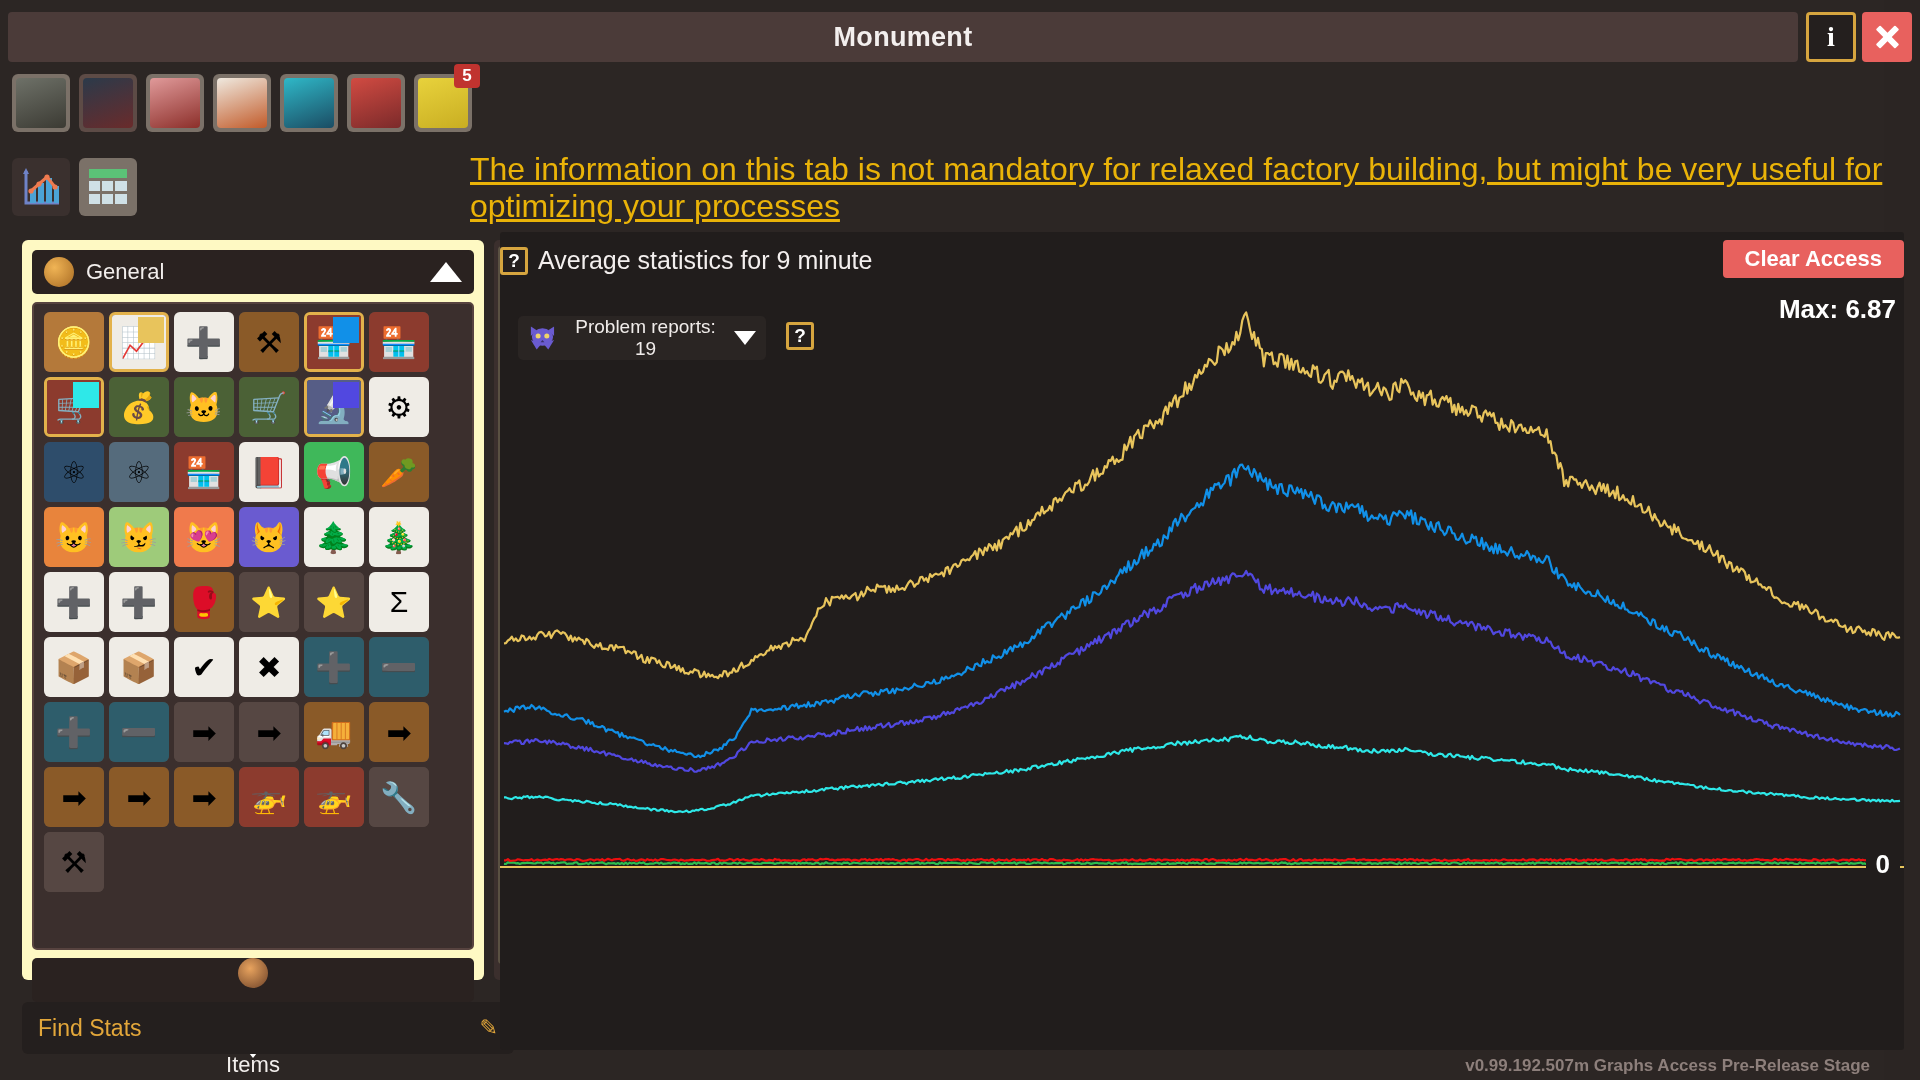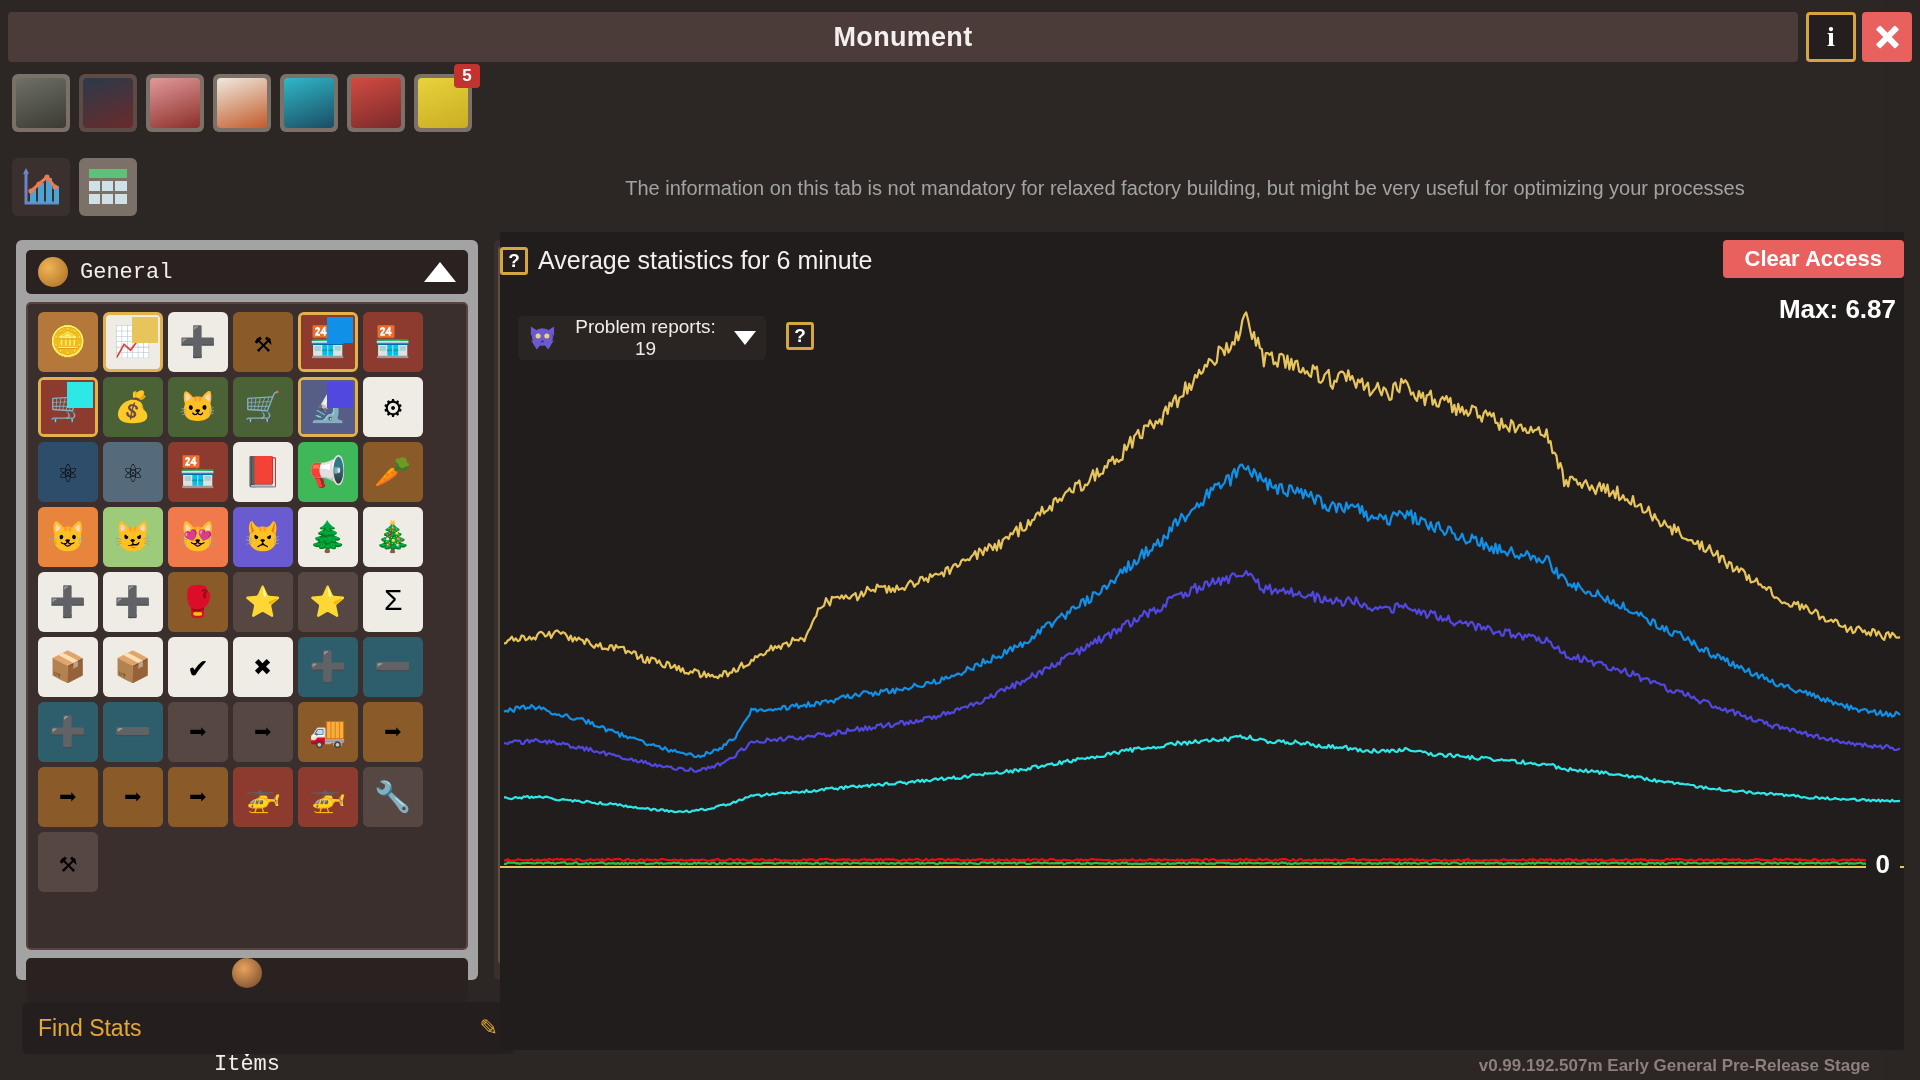--- a/index.html
+++ b/index.html
@@ -49,27 +49,27 @@
   }
 
   
   .subtabs { position: absolute; left: 12px; top: 158px; display: flex; gap: 9px; }
   .subtab { width: 58px; height: 58px; border-radius: 6px; display:flex; align-items:center; justify-content:center; }
   .subtab.active { background: #3a302e; }
   .subtab.inactive { background: #7b7168; }
   .banner {
     position: absolute; left: 470px; top: 168px; width: 1430px; height: 40px;
     display: flex; align-items: center; justify-content: center;
-    color: #a3a3a3; font-size: 20px;
+    color: #eab308; font-size: 32px; text-decoration: underline;
   }
 
   
   .leftpanel {
-    position: absolute; left: 16px; top: 240px; width: 462px; height: 740px;
-    background: #a3a3a3; border-radius: 6px; font-family: Liberation Mono, monospace;
+    position: absolute; left: 22px; top: 240px; width: 462px; height: 740px;
+    background: #fef9c3; border-radius: 6px;
   }
   .section-head {
     margin: 10px; height: 44px; background: #2a2220; border-radius: 5px;
     display: flex; align-items: center; padding: 0 12px; gap: 12px;
   }
   .section-head .sh-icon { width: 30px; height: 30px; border-radius: 50%; flex: 0 0 auto; }
   .section-head .sh-label { color: #f2eeec; font-size: 22px; flex: 1 1 auto; }
   .tri { width: 0; height: 0; border-left: 16px solid transparent; border-right: 16px solid transparent; }
   .tri-up { border-bottom: 20px solid #fff; }
   .tri-down { border-top: 20px solid #fff; }
@@ -405,21 +405,21 @@
     <div class="fs-label">Find Stats</div>
     <div class="pencil">✎</div>
   </div>
 
   <div class="chart-bg"></div>
   <div class="chartpanel">
 
     <div class="chart-head">
       <div class="chart-title">
         <div class="qmark">?</div>
-        <div class="ct-text">Average statistics for 6 minute</div>
+        <div class="ct-text">Average statistics for 9 minute</div>
       </div>
       <div class="clear-btn">Clear Access</div>
     </div>
 
     <div class="plot">
       <svg id="plot-svg" width="1404" height="600" viewBox="0 0 1404 600">
           <polyline points="4.00,573.80 5.96,574.01 7.93,572.41 9.89,572.54 11.85,572.65 13.82,572.58 15.78,573.30 17.74,573.07 19.71,574.01 21.67,573.13 23.63,572.99 25.60,573.04 27.56,572.59 29.52,572.97 31.49,573.05 33.45,573.32 35.41,573.50 37.38,572.47 39.34,572.73 41.31,572.69 43.27,573.92 45.23,572.78 47.20,572.53 49.16,572.46 51.12,573.33 53.09,572.71 55.05,573.99 57.01,572.83 58.98,573.00 60.94,572.63 62.90,572.46 64.87,572.23 66.83,574.01 68.79,573.59 70.76,573.69 72.72,573.70 74.68,572.49 76.65,572.29 78.61,574.08 80.57,574.14 82.54,573.93 84.50,573.77 86.46,572.99 88.43,574.18 90.39,572.60 92.35,573.63 94.32,573.47 96.28,573.02 98.24,572.92 100.21,572.59 102.17,572.31 104.14,573.31 106.10,574.15 108.06,573.20 110.03,573.29 111.99,573.31 113.95,573.12 115.92,573.99 117.88,573.06 119.84,573.98 121.81,572.98 123.77,574.03 125.73,572.53 127.70,574.07 129.66,572.70 131.62,573.59 133.59,572.83 135.55,573.58 137.51,573.59 139.48,572.41 141.44,573.25 143.40,572.44 145.37,573.96 147.33,574.15 149.29,573.70 151.26,573.58 153.22,573.70 155.18,572.93 157.15,572.46 159.11,573.69 161.07,572.66 163.04,573.88 165.00,573.58 166.96,573.36 168.93,573.05 170.89,573.61 172.86,572.65 174.82,572.59 176.78,573.13 178.75,572.46 180.71,574.13 182.67,573.37 184.64,573.99 186.60,572.86 188.56,573.91 190.53,573.67 192.49,573.82 194.45,572.33 196.42,573.76 198.38,572.30 200.34,573.44 202.31,573.40 204.27,573.40 206.23,572.72 208.20,573.69 210.16,573.94 212.12,572.74 214.09,572.71 216.05,574.08 218.01,574.16 219.98,572.57 221.94,573.98 223.90,572.42 225.87,573.00 227.83,573.59 229.79,573.71 231.76,573.57 233.72,572.55 235.68,573.13 237.65,573.81 239.61,572.44 241.58,573.38 243.54,573.88 245.50,573.65 247.47,572.61 249.43,572.86 251.39,572.32 253.36,573.42 255.32,573.98 257.28,573.35 259.25,573.76 261.21,573.62 263.17,572.78 265.14,572.92 267.10,572.87 269.06,572.57 271.03,572.92 272.99,573.12 274.95,573.97 276.92,573.20 278.88,573.27 280.84,572.33 282.81,573.39 284.77,572.56 286.73,572.32 288.70,572.94 290.66,573.37 292.62,573.61 294.59,572.41 296.55,574.06 298.51,572.47 300.48,573.68 302.44,572.91 304.41,573.38 306.37,572.61 308.33,573.47 310.30,573.21 312.26,573.85 314.22,573.74 316.19,572.34 318.15,572.92 320.11,574.14 322.08,573.24 324.04,573.71 326.00,572.25 327.97,573.22 329.93,573.52 331.89,573.64 333.86,572.69 335.82,572.75 337.78,573.50 339.75,573.28 341.71,574.04 343.67,572.68 345.64,572.85 347.60,572.60 349.56,573.86 351.53,573.50 353.49,572.48 355.45,572.79 357.42,572.99 359.38,573.32 361.34,573.60 363.31,573.17 365.27,572.91 367.23,573.35 369.20,573.18 371.16,573.74 373.13,572.56 375.09,573.18 377.05,573.78 379.02,572.52 380.98,573.60 382.94,572.44 384.91,573.28 386.87,573.44 388.83,573.80 390.80,573.14 392.76,573.09 394.72,573.87 396.69,573.22 398.65,572.31 400.61,573.62 402.58,573.57 404.54,573.17 406.50,572.55 408.47,573.26 410.43,573.36 412.39,573.69 414.36,573.23 416.32,572.54 418.28,572.39 420.25,573.90 422.21,572.81 424.17,573.71 426.14,573.27 428.10,572.52 430.06,573.22 432.03,572.74 433.99,572.87 435.95,574.02 437.92,574.13 439.88,572.46 441.85,573.60 443.81,572.83 445.77,572.68 447.74,573.06 449.70,573.02 451.66,572.63 453.63,572.92 455.59,572.79 457.55,573.11 459.52,573.33 461.48,573.74 463.44,572.63 465.41,573.35 467.37,573.82 469.33,572.40 471.30,572.78 473.26,573.45 475.22,573.69 477.19,573.92 479.15,574.00 481.11,572.43 483.08,572.48 485.04,572.28 487.00,573.22 488.97,572.85 490.93,572.52 492.89,572.33 494.86,574.15 496.82,573.11 498.78,572.40 500.75,573.00 502.71,573.61 504.68,572.83 506.64,572.77 508.60,572.96 510.57,573.09 512.53,573.04 514.49,572.37 516.46,574.18 518.42,572.75 520.38,572.33 522.35,572.72 524.31,572.42 526.27,573.85 528.24,573.83 530.20,573.79 532.16,573.20 534.13,572.51 536.09,573.02 538.05,572.30 540.02,572.86 541.98,573.40 543.94,572.43 545.91,572.60 547.87,573.13 549.83,573.47 551.80,573.02 553.76,573.46 555.72,573.18 557.69,572.92 559.65,573.09 561.61,572.47 563.58,574.04 565.54,573.76 567.50,572.79 569.47,573.12 571.43,572.42 573.40,572.42 575.36,573.57 577.32,572.91 579.29,572.63 581.25,573.88 583.21,573.60 585.18,573.73 587.14,572.53 589.10,573.13 591.07,573.87 593.03,573.41 594.99,573.00 596.96,572.80 598.92,573.45 600.88,573.42 602.85,573.29 604.81,573.64 606.77,573.71 608.74,572.55 610.70,573.65 612.66,573.81 614.63,572.50 616.59,573.27 618.55,573.66 620.52,573.70 622.48,572.36 624.44,573.31 626.41,572.33 628.37,574.05 630.33,573.48 632.30,574.14 634.26,573.53 636.23,573.59 638.19,573.95 640.15,573.84 642.12,573.65 644.08,574.03 646.04,573.21 648.01,573.54 649.97,573.12 651.93,574.01 653.90,573.42 655.86,573.86 657.82,572.49 659.79,573.27 661.75,574.02 663.71,573.81 665.68,573.89 667.64,572.53 669.60,573.90 671.57,573.61 673.53,573.40 675.49,573.75 677.46,572.79 679.42,572.62 681.38,573.52 683.35,572.43 685.31,573.44 687.27,574.04 689.24,572.29 691.20,573.21 693.16,572.63 695.13,573.36 697.09,572.43 699.05,573.48 701.02,573.72 702.98,572.38 704.95,573.15 706.91,573.99 708.87,573.62 710.84,573.33 712.80,573.60 714.76,573.98 716.73,572.54 718.69,572.47 720.65,572.73 722.62,572.56 724.58,572.80 726.54,573.38 728.51,572.72 730.47,573.65 732.43,573.48 734.40,573.67 736.36,573.96 738.32,573.76 740.29,572.45 742.25,573.54 744.21,572.40 746.18,573.56 748.14,572.66 750.10,572.58 752.07,573.11 754.03,573.42 755.99,573.07 757.96,572.82 759.92,573.47 761.88,573.45 763.85,573.50 765.81,573.14 767.77,572.87 769.74,572.73 771.70,572.56 773.67,574.00 775.63,572.80 777.59,573.87 779.56,573.34 781.52,572.44 783.48,572.80 785.45,572.55 787.41,573.83 789.37,573.25 791.34,574.15 793.30,573.67 795.26,572.84 797.23,573.67 799.19,573.69 801.15,573.00 803.12,573.42 805.08,572.97 807.04,572.95 809.01,573.28 810.97,573.74 812.93,572.91 814.90,572.66 816.86,572.80 818.82,573.14 820.79,573.09 822.75,572.44 824.71,573.59 826.68,572.87 828.64,573.26 830.60,572.73 832.57,573.09 834.53,573.86 836.50,573.91 838.46,572.36 840.42,574.09 842.39,573.09 844.35,572.96 846.31,572.50 848.28,572.70 850.24,572.55 852.20,572.81 854.17,573.20 856.13,572.52 858.09,573.54 860.06,572.51 862.02,573.34 863.98,573.68 865.95,573.64 867.91,572.85 869.87,572.49 871.84,573.88 873.80,573.36 875.76,573.25 877.73,573.95 879.69,572.90 881.65,573.62 883.62,572.99 885.58,572.78 887.54,573.38 889.51,572.51 891.47,572.62 893.43,573.09 895.40,573.74 897.36,574.10 899.32,572.40 901.29,574.09 903.25,573.31 905.22,572.37 907.18,573.53 909.14,572.67 911.11,573.81 913.07,572.84 915.03,573.03 917.00,573.54 918.96,573.79 920.92,573.01 922.89,573.20 924.85,572.73 926.81,572.39 928.78,573.80 930.74,574.11 932.70,573.06 934.67,572.92 936.63,573.10 938.59,572.99 940.56,572.88 942.52,573.30 944.48,573.70 946.45,572.62 948.41,573.91 950.37,573.66 952.34,572.51 954.30,572.31 956.26,572.59 958.23,573.34 960.19,574.11 962.15,573.72 964.12,572.32 966.08,573.85 968.05,572.38 970.01,573.46 971.97,572.77 973.94,573.76 975.90,572.41 977.86,572.67 979.83,572.90 981.79,573.10 983.75,572.30 985.72,573.90 987.68,573.05 989.64,573.37 991.61,572.99 993.57,573.50 995.53,572.51 997.50,572.31 999.46,573.59 1001.42,572.99 1003.39,574.19 1005.35,573.59 1007.31,573.16 1009.28,572.85 1011.24,573.46 1013.20,572.71 1015.17,573.35 1017.13,574.11 1019.09,573.29 1021.06,573.58 1023.02,574.07 1024.98,573.17 1026.95,573.64 1028.91,572.64 1030.87,573.56 1032.84,572.45 1034.80,574.02 1036.77,572.63 1038.73,572.37 1040.69,573.04 1042.66,572.74 1044.62,572.81 1046.58,572.52 1048.55,573.31 1050.51,573.75 1052.47,572.36 1054.44,572.74 1056.40,573.83 1058.36,572.55 1060.33,573.42 1062.29,573.79 1064.25,572.58 1066.22,573.96 1068.18,572.71 1070.14,574.04 1072.11,572.35 1074.07,572.55 1076.03,573.53 1078.00,573.68 1079.96,573.55 1081.92,573.47 1083.89,572.41 1085.85,572.48 1087.81,573.64 1089.78,574.05 1091.74,573.20 1093.70,573.79 1095.67,572.87 1097.63,574.10 1099.59,573.91 1101.56,572.39 1103.52,573.33 1105.49,572.65 1107.45,573.71 1109.41,573.36 1111.38,572.72 1113.34,572.88 1115.30,572.55 1117.27,572.40 1119.23,573.74 1121.19,572.83 1123.16,573.07 1125.12,573.98 1127.08,572.93 1129.05,572.35 1131.01,574.02 1132.97,574.00 1134.94,572.52 1136.90,573.45 1138.86,573.58 1140.83,572.57 1142.79,573.99 1144.75,574.19 1146.72,574.14 1148.68,572.43 1150.64,573.29 1152.61,572.55 1154.57,573.87 1156.53,573.12 1158.50,572.78 1160.46,574.17 1162.42,572.43 1164.39,573.95 1166.35,574.04 1168.32,572.98 1170.28,573.18 1172.24,572.96 1174.21,572.98 1176.17,572.30 1178.13,574.11 1180.10,572.39 1182.06,572.34 1184.02,573.60 1185.99,574.04 1187.95,572.37 1189.91,573.00 1191.88,573.11 1193.84,572.42 1195.80,572.57 1197.77,573.36 1199.73,573.53 1201.69,573.36 1203.66,573.01 1205.62,573.14 1207.58,573.36 1209.55,572.70 1211.51,572.42 1213.47,572.68 1215.44,573.82 1217.40,572.76 1219.36,572.83 1221.33,572.55 1223.29,573.63 1225.25,573.56 1227.22,573.58 1229.18,572.91 1231.14,573.01 1233.11,572.59 1235.07,573.64 1237.04,573.19 1239.00,572.46 1240.96,572.84 1242.93,573.17 1244.89,573.39 1246.85,572.62 1248.82,572.71 1250.78,572.96 1252.74,573.08 1254.71,572.59 1256.67,572.59 1258.63,572.31 1260.60,573.35 1262.56,574.00 1264.52,573.47 1266.49,572.48 1268.45,572.45 1270.41,573.21 1272.38,573.50 1274.34,572.32 1276.30,573.12 1278.27,573.92 1280.23,572.54 1282.19,572.97 1284.16,573.06 1286.12,572.67 1288.08,573.67 1290.05,572.80 1292.01,572.81 1293.97,573.57 1295.94,573.86 1297.90,573.98 1299.86,572.33 1301.83,573.53 1303.79,573.60 1305.76,572.89 1307.72,572.75 1309.68,573.23 1311.65,572.69 1313.61,572.86 1315.57,573.78 1317.54,572.44 1319.50,572.81 1321.46,573.68 1323.43,573.18 1325.39,573.37 1327.35,572.66 1329.32,573.59 1331.28,572.61 1333.24,572.38 1335.21,572.23 1337.17,572.52 1339.13,574.00 1341.10,573.72 1343.06,573.29 1345.02,573.13 1346.99,572.59 1348.95,573.93 1350.91,573.12 1352.88,573.57 1354.84,573.58 1356.80,573.22 1358.77,572.95 1360.73,572.45 1362.69,573.78 1364.66,573.42 1366.62,574.16 1368.59,572.43 1370.55,573.40 1372.51,572.57 1374.48,573.72 1376.44,573.99 1378.40,572.53 1380.37,573.29 1382.33,572.57 1384.29,572.41 1386.26,572.64 1388.22,572.50 1390.18,573.70 1392.15,572.40 1394.11,573.78 1396.07,573.17 1398.04,573.50 1400.00,573.14" fill="none" stroke="#2ebd4e" stroke-width="2.2" stroke-linejoin="round"></polyline>
           <polyline points="4.00,570.29 5.96,570.40 7.93,569.21 9.89,570.88 11.85,570.76 13.82,570.49 15.78,570.34 17.74,569.26 19.71,569.65 21.67,570.01 23.63,570.45 25.60,570.17 27.56,570.09 29.52,570.07 31.49,569.19 33.45,570.75 35.41,570.26 37.38,569.58 39.34,570.07 41.31,570.32 43.27,569.81 45.23,569.65 47.20,570.27 49.16,568.96 51.12,569.57 53.09,569.83 55.05,569.34 57.01,569.03 58.98,569.69 60.94,569.12 62.90,569.30 64.87,570.19 66.83,569.52 68.79,569.24 70.76,569.35 72.72,569.97 74.68,570.25 76.65,569.21 78.61,569.23 80.57,570.12 82.54,570.83 84.50,570.68 86.46,570.47 88.43,569.73 90.39,569.26 92.35,569.77 94.32,570.62 96.28,569.51 98.24,569.52 100.21,570.24 102.17,569.11 104.14,570.69 106.10,569.84 108.06,568.83 110.03,569.43 111.99,570.35 113.95,569.33 115.92,569.17 117.88,569.01 119.84,568.93 121.81,570.29 123.77,570.76 125.73,569.70 127.70,568.93 129.66,569.75 131.62,570.44 133.59,569.70 135.55,570.83 137.51,570.72 139.48,569.77 141.44,569.35 143.40,569.79 145.37,570.74 147.33,569.18 149.29,570.04 151.26,569.77 153.22,570.68 155.18,569.43 157.15,570.65 159.11,569.93 161.07,569.05 163.04,569.07 165.00,569.52 166.96,569.99 168.93,570.19 170.89,570.45 172.86,569.78 174.82,569.58 176.78,569.97 178.75,570.86 180.71,569.69 182.67,570.16 184.64,570.78 186.60,570.39 188.56,570.32 190.53,569.87 192.49,569.56 194.45,570.01 196.42,570.20 198.38,570.17 200.34,570.17 202.31,569.67 204.27,569.74 206.23,570.60 208.20,570.74 210.16,570.66 212.12,570.19 214.09,569.79 216.05,569.63 218.01,568.89 219.98,570.63 221.94,570.29 223.90,570.65 225.87,570.51 227.83,569.80 229.79,568.96 231.76,569.45 233.72,570.78 235.68,569.84 237.65,569.00 239.61,570.28 241.58,569.80 243.54,569.30 245.50,570.16 247.47,570.45 249.43,570.77 251.39,570.41 253.36,569.58 255.32,569.34 257.28,569.56 259.25,570.29 261.21,569.16 263.17,569.47 265.14,570.57 267.10,570.70 269.06,569.87 271.03,570.05 272.99,570.73 274.95,568.90 276.92,569.76 278.88,569.48 280.84,570.72 282.81,570.24 284.77,570.03 286.73,570.51 288.70,570.23 290.66,570.73 292.62,570.22 294.59,570.23 296.55,570.27 298.51,570.59 300.48,570.83 302.44,569.59 304.41,569.24 306.37,570.44 308.33,569.31 310.30,569.58 312.26,569.21 314.22,570.04 316.19,570.60 318.15,570.14 320.11,568.90 322.08,569.41 324.04,569.24 326.00,568.87 327.97,569.01 329.93,569.99 331.89,569.58 333.86,570.05 335.82,570.47 337.78,569.59 339.75,569.91 341.71,569.55 343.67,569.31 345.64,569.90 347.60,569.39 349.56,569.60 351.53,570.86 353.49,569.89 355.45,569.88 357.42,570.38 359.38,570.90 361.34,569.23 363.31,569.48 365.27,569.05 367.23,570.63 369.20,569.37 371.16,570.07 373.13,570.05 375.09,569.57 377.05,569.19 379.02,570.06 380.98,568.98 382.94,570.67 384.91,569.42 386.87,569.36 388.83,569.15 390.80,569.72 392.76,569.17 394.72,569.75 396.69,570.06 398.65,570.77 400.61,570.91 402.58,569.83 404.54,569.60 406.50,571.01 408.47,569.40 410.43,569.55 412.39,570.05 414.36,569.55 416.32,569.03 418.28,569.16 420.25,570.06 422.21,570.77 424.17,570.42 426.14,568.99 428.10,570.32 430.06,570.45 432.03,569.17 433.99,569.93 435.95,569.82 437.92,569.20 439.88,569.11 441.85,568.99 443.81,569.76 445.77,570.77 447.74,569.09 449.70,569.88 451.66,569.97 453.63,569.44 455.59,569.57 457.55,569.16 459.52,569.76 461.48,570.72 463.44,570.14 465.41,570.95 467.37,569.47 469.33,570.04 471.30,570.24 473.26,569.45 475.22,570.37 477.19,569.46 479.15,569.51 481.11,568.96 483.08,569.68 485.04,570.35 487.00,569.83 488.97,570.69 490.93,569.53 492.89,569.04 494.86,570.86 496.82,570.63 498.78,569.44 500.75,569.99 502.71,570.00 504.68,570.53 506.64,569.35 508.60,570.88 510.57,570.59 512.53,569.42 514.49,569.30 516.46,570.36 518.42,569.88 520.38,569.88 522.35,570.07 524.31,569.70 526.27,570.38 528.24,568.97 530.20,570.72 532.16,569.67 534.13,569.25 536.09,569.27 538.05,570.09 540.02,570.10 541.98,569.06 543.94,570.12 545.91,570.22 547.87,570.76 549.83,568.98 551.80,569.08 553.76,569.43 555.72,570.21 557.69,570.62 559.65,570.31 561.61,570.72 563.58,569.68 565.54,570.09 567.50,570.16 569.47,570.30 571.43,570.88 573.40,570.58 575.36,570.06 577.32,569.22 579.29,570.59 581.25,569.29 583.21,570.71 585.18,569.60 587.14,570.19 589.10,569.82 591.07,569.27 593.03,569.12 594.99,569.48 596.96,569.57 598.92,569.81 600.88,569.48 602.85,570.24 604.81,570.12 606.77,569.99 608.74,569.82 610.70,570.68 612.66,570.90 614.63,570.64 616.59,570.36 618.55,570.29 620.52,569.87 622.48,570.51 624.44,569.48 626.41,569.81 628.37,570.55 630.33,570.11 632.30,569.19 634.26,570.27 636.23,570.64 638.19,570.60 640.15,569.58 642.12,570.54 644.08,570.45 646.04,570.59 648.01,569.85 649.97,569.09 651.93,569.48 653.90,569.64 655.86,570.68 657.82,569.48 659.79,569.65 661.75,570.70 663.71,569.62 665.68,569.56 667.64,569.78 669.60,570.23 671.57,570.21 673.53,570.05 675.49,570.79 677.46,569.45 679.42,570.70 681.38,569.59 683.35,570.08 685.31,570.80 687.27,569.88 689.24,570.77 691.20,569.67 693.16,569.26 695.13,569.82 697.09,569.57 699.05,569.80 701.02,570.59 702.98,570.46 704.95,569.13 706.91,569.00 708.87,570.71 710.84,569.50 712.80,569.05 714.76,569.70 716.73,570.82 718.69,570.39 720.65,570.48 722.62,570.07 724.58,569.89 726.54,570.96 728.51,569.59 730.47,570.41 732.43,570.62 734.40,569.61 736.36,570.59 738.32,569.64 740.29,568.96 742.25,569.97 744.21,570.27 746.18,568.81 748.14,569.96 750.10,569.86 752.07,569.95 754.03,570.23 755.99,570.40 757.96,569.56 759.92,568.91 761.88,570.29 763.85,569.95 765.81,569.20 767.77,569.62 769.74,570.54 771.70,570.62 773.67,570.56 775.63,569.39 777.59,570.43 779.56,569.44 781.52,569.31 783.48,569.15 785.45,569.08 787.41,570.08 789.37,570.78 791.34,570.51 793.30,569.14 795.26,570.76 797.23,570.71 799.19,569.28 801.15,569.04 803.12,570.76 805.08,570.37 807.04,570.40 809.01,569.84 810.97,570.62 812.93,570.27 814.90,569.18 816.86,570.23 818.82,570.15 820.79,569.96 822.75,570.37 824.71,569.28 826.68,569.86 828.64,569.70 830.60,569.80 832.57,570.53 834.53,569.24 836.50,569.72 838.46,570.38 840.42,570.43 842.39,570.20 844.35,570.63 846.31,569.94 848.28,569.09 850.24,569.29 852.20,569.36 854.17,568.83 856.13,570.67 858.09,570.03 860.06,569.73 862.02,569.61 863.98,569.21 865.95,570.03 867.91,569.91 869.87,570.08 871.84,570.02 873.80,569.98 875.76,569.59 877.73,570.45 879.69,570.63 881.65,569.94 883.62,569.10 885.58,569.51 887.54,569.74 889.51,569.26 891.47,569.61 893.43,569.51 895.40,570.10 897.36,569.07 899.32,569.60 901.29,570.21 903.25,569.76 905.22,569.04 907.18,570.39 909.14,569.23 911.11,569.22 913.07,569.46 915.03,570.75 917.00,569.32 918.96,570.47 920.92,570.35 922.89,569.49 924.85,570.66 926.81,570.31 928.78,570.50 930.74,570.50 932.70,569.72 934.67,569.26 936.63,570.25 938.59,569.97 940.56,570.90 942.52,570.84 944.48,569.59 946.45,570.19 948.41,570.75 950.37,570.53 952.34,570.70 954.30,570.01 956.26,570.55 958.23,569.54 960.19,570.62 962.15,570.64 964.12,569.81 966.08,569.97 968.05,568.94 970.01,570.51 971.97,570.75 973.94,570.22 975.90,570.29 977.86,570.52 979.83,570.52 981.79,570.76 983.75,570.02 985.72,570.10 987.68,570.31 989.64,570.85 991.61,569.75 993.57,570.48 995.53,569.78 997.50,570.59 999.46,570.57 1001.42,570.26 1003.39,569.28 1005.35,569.67 1007.31,570.32 1009.28,570.29 1011.24,570.01 1013.20,570.51 1015.17,569.84 1017.13,570.12 1019.09,570.23 1021.06,570.17 1023.02,569.09 1024.98,570.22 1026.95,570.74 1028.91,569.65 1030.87,569.55 1032.84,569.40 1034.80,569.67 1036.77,570.68 1038.73,570.26 1040.69,569.28 1042.66,569.52 1044.62,570.32 1046.58,569.24 1048.55,570.05 1050.51,569.18 1052.47,570.85 1054.44,569.57 1056.40,570.74 1058.36,570.31 1060.33,569.39 1062.29,570.24 1064.25,570.65 1066.22,569.25 1068.18,569.43 1070.14,569.18 1072.11,569.90 1074.07,570.36 1076.03,569.22 1078.00,570.64 1079.96,570.64 1081.92,570.57 1083.89,569.71 1085.85,570.82 1087.81,569.40 1089.78,569.79 1091.74,569.94 1093.70,570.45 1095.67,569.08 1097.63,570.34 1099.59,569.80 1101.56,569.50 1103.52,570.60 1105.49,570.76 1107.45,570.48 1109.41,570.07 1111.38,569.57 1113.34,569.41 1115.30,570.09 1117.27,570.55 1119.23,570.27 1121.19,570.17 1123.16,570.45 1125.12,569.26 1127.08,569.42 1129.05,570.31 1131.01,570.43 1132.97,569.66 1134.94,570.09 1136.90,569.22 1138.86,570.09 1140.83,569.11 1142.79,570.03 1144.75,569.38 1146.72,570.73 1148.68,570.41 1150.64,569.73 1152.61,569.80 1154.57,570.44 1156.53,570.08 1158.50,570.57 1160.46,570.71 1162.42,570.47 1164.39,570.57 1166.35,568.92 1168.32,569.37 1170.28,570.06 1172.24,568.83 1174.21,569.53 1176.17,569.27 1178.13,569.00 1180.10,569.05 1182.06,569.54 1184.02,569.73 1185.99,570.28 1187.95,570.39 1189.91,569.87 1191.88,569.56 1193.84,570.81 1195.80,570.68 1197.77,569.73 1199.73,569.35 1201.69,569.29 1203.66,570.84 1205.62,569.68 1207.58,569.70 1209.55,570.12 1211.51,570.61 1213.47,569.45 1215.44,570.48 1217.40,569.20 1219.36,569.69 1221.33,570.20 1223.29,569.36 1225.25,568.98 1227.22,569.64 1229.18,569.93 1231.14,569.90 1233.11,569.24 1235.07,569.93 1237.04,569.58 1239.00,569.05 1240.96,570.42 1242.93,570.61 1244.89,569.90 1246.85,570.71 1248.82,570.20 1250.78,569.77 1252.74,570.11 1254.71,569.29 1256.67,569.21 1258.63,569.24 1260.60,569.85 1262.56,569.63 1264.52,570.04 1266.49,570.01 1268.45,570.21 1270.41,570.66 1272.38,570.37 1274.34,568.82 1276.30,569.10 1278.27,570.35 1280.23,569.24 1282.19,570.14 1284.16,569.84 1286.12,568.89 1288.08,569.13 1290.05,569.71 1292.01,569.75 1293.97,569.57 1295.94,569.19 1297.90,569.94 1299.86,569.37 1301.83,570.11 1303.79,569.79 1305.76,570.12 1307.72,570.55 1309.68,570.51 1311.65,570.89 1313.61,569.11 1315.57,569.37 1317.54,570.09 1319.50,570.81 1321.46,570.29 1323.43,569.47 1325.39,570.70 1327.35,569.87 1329.32,569.54 1331.28,569.78 1333.24,569.20 1335.21,570.34 1337.17,570.75 1339.13,570.48 1341.10,570.14 1343.06,569.51 1345.02,569.81 1346.99,569.76 1348.95,570.76 1350.91,569.44 1352.88,569.33 1354.84,570.11 1356.80,570.15 1358.77,569.30 1360.73,570.20 1362.69,569.70 1364.66,570.24 1366.62,570.16 1368.59,570.28 1370.55,569.44 1372.51,569.08 1374.48,570.55 1376.44,568.95 1378.40,570.61 1380.37,569.18 1382.33,569.08 1384.29,569.30 1386.26,569.56 1388.22,568.89 1390.18,570.07 1392.15,569.32 1394.11,570.57 1396.07,569.71 1398.04,570.45 1400.00,569.88" fill="none" stroke="#ed0f0f" stroke-width="2.2" stroke-linejoin="round"></polyline>
           <polyline points="4.00,353.40 5.96,353.21 7.93,350.46 9.89,349.21 11.85,346.64 13.82,350.64 15.78,348.44 17.74,351.16 19.71,350.22 21.67,345.47 23.63,346.02 25.60,350.12 27.56,349.34 29.52,346.56 31.49,349.49 33.45,347.46 35.41,349.47 37.38,344.59 39.34,342.21 41.31,341.85 43.27,343.31 45.23,346.47 47.20,345.56 49.16,341.89 51.12,348.00 53.09,344.07 55.05,341.36 57.01,340.46 58.98,341.96 60.94,343.81 62.90,342.19 64.87,343.04 66.83,345.97 68.79,350.01 70.76,345.63 72.72,351.54 74.68,347.35 76.65,350.46 78.61,347.59 80.57,349.45 82.54,350.07 84.50,354.00 86.46,348.91 88.43,350.55 90.39,354.21 92.35,356.08 94.32,357.83 96.28,354.37 98.24,356.46 100.21,353.13 102.17,359.16 104.14,358.63 106.10,358.82 108.06,359.82 110.03,355.28 111.99,355.37 113.95,360.30 115.92,355.09 117.88,357.64 119.84,357.17 121.81,357.02 123.77,356.90 125.73,363.21 127.70,360.90 129.66,361.82 131.62,363.47 133.59,361.39 135.55,361.88 137.51,368.87 139.48,367.34 141.44,364.81 143.40,371.99 145.37,372.80 147.33,367.01 149.29,372.92 151.26,367.67 153.22,368.10 155.18,368.74 157.15,373.09 159.11,370.48 161.07,374.76 163.04,376.89 165.00,377.36 166.96,371.81 168.93,372.72 170.89,378.06 172.86,376.98 174.82,374.82 176.78,380.04 178.75,376.04 180.71,381.64 182.67,378.21 184.64,383.34 186.60,383.02 188.56,384.01 190.53,381.38 192.49,382.61 194.45,379.24 196.42,380.28 198.38,380.88 200.34,387.30 202.31,385.93 204.27,381.75 206.23,387.16 208.20,383.76 210.16,386.42 212.12,384.83 214.09,387.13 216.05,386.77 218.01,388.15 219.98,384.90 221.94,386.29 223.90,381.02 225.87,381.34 227.83,386.28 229.79,382.64 231.76,382.72 233.72,378.27 235.68,381.75 237.65,381.13 239.61,376.49 241.58,372.70 243.54,377.75 245.50,376.09 247.47,375.54 249.43,374.26 251.39,369.94 253.36,370.81 255.32,366.12 257.28,367.21 259.25,364.86 261.21,364.15 263.17,365.38 265.14,364.17 267.10,360.79 269.06,360.40 271.03,355.65 272.99,360.28 274.95,356.18 276.92,358.00 278.88,355.78 280.84,358.89 282.81,353.97 284.77,353.16 286.73,352.42 288.70,356.39 290.66,353.79 292.62,347.93 294.59,350.20 296.55,349.77 298.51,350.59 300.48,347.93 302.44,348.80 304.41,351.21 306.37,345.24 308.33,340.90 310.30,338.03 312.26,332.65 314.22,328.44 316.19,326.15 318.15,318.30 320.11,318.39 322.08,317.16 324.04,315.67 326.00,308.16 327.97,311.76 329.93,315.35 331.89,306.89 333.86,307.53 335.82,307.11 337.78,306.72 339.75,308.55 341.71,305.32 343.67,308.66 345.64,305.32 347.60,307.67 349.56,308.70 351.53,306.20 353.49,304.57 355.45,303.03 357.42,310.28 359.38,306.86 361.34,301.55 363.31,306.24 365.27,303.00 367.23,296.89 369.20,299.48 371.16,300.89 373.13,299.82 375.09,301.69 377.05,294.55 379.02,296.77 380.98,296.43 382.94,296.77 384.91,295.80 386.87,302.78 388.83,296.22 390.80,301.90 392.76,298.15 394.72,301.83 396.69,295.52 398.65,299.75 400.61,299.02 402.58,298.01 404.54,299.95 406.50,296.32 408.47,292.82 410.43,290.52 412.39,292.29 414.36,296.72 416.32,294.13 418.28,293.52 420.25,287.40 422.21,286.75 424.17,290.64 426.14,288.16 428.10,292.10 430.06,284.14 432.03,286.85 433.99,284.67 435.95,283.62 437.92,284.65 439.88,284.22 441.85,282.30 443.81,286.32 445.77,278.24 447.74,276.80 449.70,283.86 451.66,278.38 453.63,274.69 455.59,273.92 457.55,276.91 459.52,275.46 461.48,270.50 463.44,269.29 465.41,270.67 467.37,269.30 469.33,270.23 471.30,266.48 473.26,264.79 475.22,261.13 477.19,268.88 479.15,258.63 481.11,260.58 483.08,265.02 485.04,257.52 487.00,260.66 488.97,254.09 490.93,255.84 492.89,260.08 494.86,253.96 496.82,260.54 498.78,250.38 500.75,258.47 502.71,249.90 504.68,247.94 506.64,246.81 508.60,249.04 510.57,243.22 512.53,244.27 514.49,240.17 516.46,236.67 518.42,246.31 520.38,232.76 522.35,240.46 524.31,240.71 526.27,239.09 528.24,230.17 530.20,235.40 532.16,230.16 534.13,229.66 536.09,224.08 538.05,222.37 540.02,225.31 541.98,216.78 543.94,223.43 545.91,221.16 547.87,220.34 549.83,215.96 551.80,220.64 553.76,209.48 555.72,207.94 557.69,212.16 559.65,208.70 561.61,210.72 563.58,205.91 565.54,202.34 567.50,201.04 569.47,198.27 571.43,201.89 573.40,202.40 575.36,192.90 577.32,193.34 579.29,190.44 581.25,200.64 583.21,199.77 585.18,194.66 587.14,195.07 589.10,191.97 591.07,185.91 593.03,180.25 594.99,190.67 596.96,178.66 598.92,186.42 600.88,183.78 602.85,183.60 604.81,176.14 606.77,177.65 608.74,170.15 610.70,170.86 612.66,166.73 614.63,173.96 616.59,169.18 618.55,171.80 620.52,170.09 622.48,169.69 624.44,154.61 626.41,160.22 628.37,154.37 630.33,146.89 632.30,157.63 634.26,145.94 636.23,143.75 638.19,140.02 640.15,147.95 642.12,148.11 644.08,135.84 646.04,135.42 648.01,136.35 649.97,130.40 651.93,134.33 653.90,138.19 655.86,131.15 657.82,133.32 659.79,129.33 661.75,134.37 663.71,122.04 665.68,116.59 667.64,123.96 669.60,112.54 671.57,116.25 673.53,108.97 675.49,105.28 677.46,117.19 679.42,107.68 681.38,106.64 683.35,106.08 685.31,92.43 687.27,103.61 689.24,93.71 691.20,99.86 693.16,92.78 695.13,84.88 697.09,87.49 699.05,79.93 701.02,83.88 702.98,81.89 704.95,74.92 706.91,76.57 708.87,68.99 710.84,70.07 712.80,72.31 714.76,74.80 716.73,72.27 718.69,56.51 720.65,57.68 722.62,59.70 724.58,65.06 726.54,53.15 728.51,62.56 730.47,59.11 732.43,52.03 734.40,54.61 736.36,41.94 738.32,50.28 740.29,42.87 742.25,30.72 744.21,25.28 746.18,22.46 748.14,30.05 750.10,39.91 752.07,49.03 754.03,42.16 755.99,55.66 757.96,47.90 759.92,57.96 761.88,59.09 763.85,76.36 765.81,63.12 767.77,63.05 769.74,64.95 771.70,62.39 773.67,74.13 775.63,72.41 777.59,76.67 779.56,64.28 781.52,63.94 783.48,65.37 785.45,77.71 787.41,65.62 789.37,79.38 791.34,68.84 793.30,79.77 795.26,71.30 797.23,70.74 799.19,81.46 801.15,82.47 803.12,77.94 805.08,83.52 807.04,81.16 809.01,85.28 810.97,86.76 812.93,75.25 814.90,78.85 816.86,76.60 818.82,91.91 820.79,92.76 822.75,90.60 824.71,84.45 826.68,82.59 828.64,80.00 830.60,95.65 832.57,98.74 834.53,90.69 836.50,91.73 838.46,83.94 840.42,81.85 842.39,81.56 844.35,83.72 846.31,91.02 848.28,80.24 850.24,89.85 852.20,86.03 854.17,91.76 856.13,97.81 858.09,89.50 860.06,92.34 862.02,88.57 863.98,99.85 865.95,95.89 867.91,92.61 869.87,105.61 871.84,103.11 873.80,100.14 875.76,97.96 877.73,92.87 879.69,100.35 881.65,105.30 883.62,97.49 885.58,99.00 887.54,104.05 889.51,110.03 891.47,109.23 893.43,94.38 895.40,92.42 897.36,100.22 899.32,102.31 901.29,88.90 903.25,92.84 905.22,90.25 907.18,92.78 909.14,97.55 911.11,104.62 913.07,102.37 915.03,108.27 917.00,110.92 918.96,101.01 920.92,107.85 922.89,102.69 924.85,115.08 926.81,105.41 928.78,104.78 930.74,100.68 932.70,114.55 934.67,109.41 936.63,116.14 938.59,116.75 940.56,109.61 942.52,106.97 944.48,109.97 946.45,106.10 948.41,112.14 950.37,108.01 952.34,122.23 954.30,114.80 956.26,124.95 958.23,113.86 960.19,122.27 962.15,116.83 964.12,124.40 966.08,120.23 968.05,125.80 970.01,123.16 971.97,115.67 973.94,116.76 975.90,117.50 977.86,127.54 979.83,125.97 981.79,131.70 983.75,122.92 985.72,120.50 987.68,125.56 989.64,122.53 991.61,126.45 993.57,123.12 995.53,132.84 997.50,132.92 999.46,139.86 1001.42,128.51 1003.39,137.72 1005.35,135.07 1007.31,138.00 1009.28,141.50 1011.24,130.19 1013.20,132.76 1015.17,142.34 1017.13,139.06 1019.09,135.04 1021.06,134.55 1023.02,140.93 1024.98,138.23 1026.95,142.92 1028.91,142.98 1030.87,136.81 1032.84,142.17 1034.80,140.10 1036.77,139.65 1038.73,137.13 1040.69,144.73 1042.66,145.26 1044.62,146.90 1046.58,139.34 1048.55,152.76 1050.51,151.14 1052.47,163.13 1054.44,162.50 1056.40,165.69 1058.36,178.42 1060.33,173.12 1062.29,179.52 1064.25,196.01 1066.22,190.06 1068.18,196.55 1070.14,186.79 1072.11,186.73 1074.07,189.54 1076.03,189.47 1078.00,194.62 1079.96,192.81 1081.92,197.84 1083.89,192.68 1085.85,190.27 1087.81,195.34 1089.78,200.03 1091.74,195.43 1093.70,199.47 1095.67,204.05 1097.63,197.00 1099.59,192.65 1101.56,200.98 1103.52,194.12 1105.49,202.71 1107.45,194.66 1109.41,206.24 1111.38,203.49 1113.34,200.69 1115.30,208.24 1117.27,196.65 1119.23,210.05 1121.19,208.61 1123.16,205.09 1125.12,210.28 1127.08,209.22 1129.05,212.59 1131.01,214.43 1132.97,206.09 1134.94,216.30 1136.90,216.52 1138.86,215.03 1140.83,214.05 1142.79,222.22 1144.75,222.63 1146.72,221.37 1148.68,216.73 1150.64,224.91 1152.61,230.51 1154.57,224.15 1156.53,229.00 1158.50,231.09 1160.46,236.31 1162.42,235.27 1164.39,230.60 1166.35,234.82 1168.32,237.39 1170.28,236.47 1172.24,244.48 1174.21,234.48 1176.17,241.98 1178.13,237.08 1180.10,243.80 1182.06,247.88 1184.02,248.48 1185.99,249.00 1187.95,250.49 1189.91,250.00 1191.88,250.13 1193.84,253.76 1195.80,253.90 1197.77,250.82 1199.73,259.24 1201.69,251.54 1203.66,261.09 1205.62,261.88 1207.58,259.05 1209.55,255.21 1211.51,261.68 1213.47,265.70 1215.44,264.45 1217.40,260.85 1219.36,272.24 1221.33,265.76 1223.29,266.18 1225.25,272.96 1227.22,278.02 1229.18,271.93 1231.14,273.02 1233.11,281.42 1235.07,279.85 1237.04,276.62 1239.00,282.02 1240.96,278.34 1242.93,279.50 1244.89,282.26 1246.85,289.86 1248.82,285.10 1250.78,292.34 1252.74,291.92 1254.71,291.29 1256.67,288.47 1258.63,294.56 1260.60,294.26 1262.56,297.46 1264.52,297.20 1266.49,299.79 1268.45,297.10 1270.41,297.51 1272.38,305.32 1274.34,307.80 1276.30,307.39 1278.27,308.67 1280.23,311.05 1282.19,313.25 1284.16,312.39 1286.12,313.52 1288.08,314.07 1290.05,316.61 1292.01,316.43 1293.97,312.11 1295.94,314.19 1297.90,311.87 1299.86,319.58 1301.83,314.38 1303.79,318.76 1305.76,315.18 1307.72,317.76 1309.68,322.10 1311.65,323.74 1313.61,322.08 1315.57,319.56 1317.54,321.60 1319.50,329.17 1321.46,326.94 1323.43,326.87 1325.39,331.49 1327.35,331.35 1329.32,330.91 1331.28,329.65 1333.24,331.98 1335.21,329.57 1337.17,330.49 1339.13,335.51 1341.10,336.46 1343.06,336.86 1345.02,335.37 1346.99,341.86 1348.95,339.40 1350.91,336.94 1352.88,343.06 1354.84,342.05 1356.80,337.55 1358.77,336.44 1360.73,338.66 1362.69,342.07 1364.66,340.43 1366.62,344.71 1368.59,342.10 1370.55,345.58 1372.51,339.16 1374.48,339.77 1376.44,345.64 1378.40,341.41 1380.37,344.81 1382.33,348.34 1384.29,349.78 1386.26,343.30 1388.22,342.16 1390.18,347.57 1392.15,342.86 1394.11,344.67 1396.07,347.35 1398.04,347.75 1400.00,347.11" fill="none" stroke="#e8c45c" stroke-width="2.2" stroke-linejoin="round"></polyline>
           <polyline points="4.00,421.82 5.96,420.83 7.93,421.64 9.89,418.33 11.85,420.14 13.82,421.85 15.78,416.82 17.74,416.68 19.71,418.64 21.67,416.33 23.63,415.66 25.60,419.12 27.56,417.64 29.52,418.08 31.49,414.97 33.45,416.66 35.41,419.26 37.38,418.02 39.34,416.44 41.31,419.24 43.27,417.55 45.23,419.11 47.20,420.82 49.16,421.44 51.12,423.94 53.09,424.51 55.05,423.87 57.01,425.05 58.98,424.46 60.94,426.21 62.90,426.75 64.87,424.82 66.83,424.38 68.79,426.91 70.76,428.93 72.72,429.56 74.68,429.64 76.65,428.34 78.61,428.53 80.57,428.31 82.54,428.19 84.50,430.62 86.46,433.54 88.43,429.89 90.39,434.09 92.35,432.08 94.32,436.18 96.28,436.26 98.24,437.16 100.21,437.17 102.17,436.07 104.14,437.17 106.10,441.49 108.06,439.27 110.03,439.83 111.99,439.62 113.95,441.33 115.92,442.64 117.88,442.13 119.84,446.76 121.81,442.93 123.77,446.66 125.73,446.01 127.70,448.34 129.66,447.13 131.62,447.75 133.59,447.59 135.55,448.58 137.51,449.31 139.48,449.93 141.44,450.14 143.40,451.30 145.37,454.26 147.33,455.32 149.29,454.58 151.26,455.04 153.22,454.13 155.18,455.65 157.15,455.95 159.11,456.01 161.07,458.56 163.04,459.63 165.00,457.14 166.96,459.52 168.93,461.90 170.89,459.94 172.86,461.34 174.82,459.83 176.78,462.02 178.75,462.13 180.71,462.83 182.67,462.77 184.64,463.88 186.60,464.74 188.56,463.55 190.53,463.33 192.49,464.96 194.45,466.99 196.42,466.88 198.38,465.44 200.34,467.17 202.31,465.72 204.27,466.00 206.23,462.01 208.20,462.95 210.16,463.60 212.12,462.23 214.09,459.48 216.05,459.62 218.01,460.54 219.98,458.00 221.94,458.93 223.90,454.37 225.87,454.88 227.83,451.43 229.79,449.49 231.76,450.06 233.72,449.63 235.68,447.94 237.65,442.43 239.61,439.81 241.58,436.50 243.54,432.94 245.50,430.55 247.47,427.53 249.43,425.20 251.39,418.72 253.36,419.65 255.32,418.79 257.28,421.50 259.25,419.78 261.21,419.20 263.17,420.72 265.14,421.06 267.10,420.07 269.06,419.68 271.03,419.42 272.99,420.48 274.95,419.20 276.92,419.49 278.88,418.54 280.84,419.40 282.81,416.10 284.77,415.82 286.73,419.84 288.70,419.01 290.66,415.84 292.62,414.75 294.59,416.36 296.55,413.77 298.51,418.02 300.48,415.84 302.44,416.13 304.41,414.70 306.37,417.00 308.33,412.17 310.30,416.60 312.26,415.22 314.22,416.16 316.19,411.82 318.15,412.40 320.11,414.76 322.08,411.11 324.04,410.72 326.00,410.11 327.97,412.60 329.93,410.80 331.89,410.72 333.86,412.66 335.82,408.83 337.78,409.08 339.75,407.44 341.71,406.12 343.67,405.44 345.64,407.66 347.60,404.57 349.56,407.87 351.53,408.00 353.49,405.68 355.45,403.58 357.42,405.53 359.38,406.36 361.34,403.50 363.31,401.43 365.27,401.25 367.23,401.61 369.20,403.43 371.16,402.66 373.13,405.81 375.09,401.97 377.05,404.32 379.02,404.60 380.98,399.97 382.94,401.27 384.91,400.06 386.87,398.84 388.83,403.15 390.80,402.37 392.76,398.82 394.72,403.27 396.69,398.43 398.65,399.60 400.61,399.74 402.58,400.49 404.54,397.67 406.50,398.41 408.47,399.65 410.43,398.19 412.39,397.00 414.36,393.69 416.32,395.55 418.28,396.43 420.25,396.72 422.21,397.02 424.17,396.03 426.14,392.07 428.10,392.01 430.06,393.33 432.03,393.24 433.99,389.73 435.95,393.77 437.92,393.30 439.88,392.73 441.85,387.27 443.81,389.62 445.77,386.55 447.74,388.41 449.70,388.04 451.66,385.56 453.63,386.28 455.59,384.96 457.55,383.71 459.52,383.91 461.48,385.13 463.44,382.78 465.41,381.49 467.37,376.79 469.33,378.26 471.30,379.44 473.26,379.92 475.22,374.19 477.19,373.45 479.15,375.71 481.11,376.21 483.08,369.07 485.04,373.33 487.00,371.13 488.97,372.51 490.93,372.37 492.89,365.42 494.86,367.16 496.82,367.94 498.78,366.50 500.75,367.91 502.71,365.98 504.68,359.76 506.64,363.70 508.60,359.50 510.57,357.02 512.53,361.22 514.49,355.36 516.46,356.88 518.42,356.64 520.38,352.46 522.35,357.03 524.31,352.39 526.27,353.00 528.24,353.05 530.20,350.96 532.16,346.50 534.13,348.34 536.09,344.37 538.05,339.66 540.02,343.59 541.98,336.96 543.94,337.09 545.91,333.87 547.87,332.24 549.83,332.54 551.80,336.93 553.76,332.78 555.72,330.25 557.69,327.64 559.65,326.50 561.61,323.52 563.58,325.79 565.54,328.85 567.50,321.46 569.47,323.26 571.43,317.51 573.40,316.48 575.36,318.69 577.32,317.65 579.29,317.20 581.25,310.25 583.21,308.81 585.18,315.54 587.14,306.22 589.10,313.18 591.07,311.49 593.03,302.30 594.99,302.45 596.96,303.90 598.92,304.78 600.88,302.58 602.85,296.46 604.81,295.53 606.77,298.87 608.74,295.22 610.70,290.40 612.66,291.34 614.63,293.06 616.59,287.43 618.55,284.65 620.52,279.43 622.48,283.22 624.44,277.23 626.41,282.23 628.37,271.37 630.33,280.20 632.30,277.22 634.26,270.00 636.23,274.41 638.19,272.16 640.15,265.41 642.12,259.68 644.08,268.26 646.04,257.18 648.01,265.65 649.97,260.65 651.93,260.72 653.90,253.91 655.86,255.10 657.82,249.42 659.79,256.33 661.75,255.27 663.71,245.35 665.68,247.25 667.64,248.49 669.60,237.37 671.57,241.29 673.53,232.08 675.49,228.83 677.46,235.62 679.42,230.85 681.38,223.86 683.35,226.44 685.31,231.31 687.27,226.08 689.24,224.35 691.20,220.42 693.16,218.87 695.13,217.83 697.09,213.07 699.05,217.07 701.02,213.25 702.98,215.45 704.95,207.48 706.91,199.56 708.87,207.77 710.84,197.83 712.80,199.88 714.76,194.11 716.73,194.75 718.69,192.80 720.65,198.49 722.62,195.13 724.58,192.88 726.54,185.69 728.51,185.11 730.47,195.67 732.43,183.09 734.40,178.95 736.36,187.33 738.32,178.37 740.29,174.92 742.25,174.70 744.21,178.63 746.18,179.56 748.14,176.24 750.10,183.19 752.07,186.76 754.03,179.12 755.99,182.98 757.96,190.78 759.92,183.34 761.88,189.69 763.85,191.64 765.81,188.18 767.77,199.88 769.74,189.58 771.70,196.82 773.67,198.06 775.63,194.99 777.59,203.98 779.56,194.28 781.52,194.00 783.48,202.77 785.45,203.94 787.41,206.20 789.37,195.43 791.34,195.59 793.30,201.38 795.26,203.52 797.23,197.60 799.19,202.70 801.15,199.05 803.12,208.25 805.08,200.18 807.04,205.15 809.01,206.89 810.97,201.93 812.93,208.50 814.90,213.81 816.86,205.38 818.82,205.59 820.79,207.66 822.75,218.37 824.71,214.77 826.68,220.02 828.64,221.03 830.60,215.60 832.57,212.04 834.53,213.92 836.50,222.15 838.46,213.62 840.42,214.38 842.39,220.21 844.35,222.37 846.31,212.67 848.28,218.69 850.24,215.53 852.20,214.46 854.17,216.86 856.13,216.59 858.09,214.07 860.06,223.23 862.02,216.02 863.98,226.76 865.95,221.31 867.91,230.85 869.87,228.75 871.84,225.43 873.80,228.44 875.76,227.75 877.73,229.15 879.69,224.22 881.65,225.96 883.62,229.27 885.58,225.50 887.54,233.93 889.51,234.84 891.47,226.83 893.43,222.31 895.40,223.42 897.36,225.68 899.32,221.01 901.29,222.72 903.25,224.75 905.22,228.44 907.18,221.18 909.14,225.45 911.11,220.42 913.07,233.54 915.03,223.08 917.00,234.03 918.96,234.51 920.92,227.39 922.89,229.16 924.85,229.44 926.81,235.26 928.78,239.55 930.74,232.12 932.70,238.77 934.67,241.88 936.63,233.33 938.59,232.20 940.56,239.64 942.52,241.12 944.48,245.14 946.45,242.73 948.41,236.56 950.37,237.20 952.34,243.09 954.30,243.48 956.26,249.32 958.23,250.00 960.19,247.68 962.15,243.65 964.12,249.75 966.08,253.50 968.05,252.21 970.01,251.73 971.97,244.66 973.94,248.25 975.90,246.69 977.86,254.97 979.83,255.89 981.79,247.95 983.75,259.22 985.72,252.53 987.68,256.35 989.64,260.96 991.61,256.45 993.57,263.30 995.53,253.73 997.50,263.40 999.46,254.93 1001.42,262.41 1003.39,261.31 1005.35,262.34 1007.31,265.47 1009.28,261.38 1011.24,257.20 1013.20,262.57 1015.17,267.38 1017.13,265.83 1019.09,268.57 1021.06,264.14 1023.02,266.04 1024.98,265.22 1026.95,261.08 1028.91,264.11 1030.87,269.78 1032.84,265.68 1034.80,266.44 1036.77,272.26 1038.73,268.24 1040.69,271.51 1042.66,272.87 1044.62,270.14 1046.58,265.86 1048.55,266.99 1050.51,274.08 1052.47,281.47 1054.44,283.58 1056.40,277.99 1058.36,288.39 1060.33,284.84 1062.29,284.28 1064.25,286.78 1066.22,290.01 1068.18,295.66 1070.14,294.09 1072.11,297.13 1074.07,293.35 1076.03,300.10 1078.00,293.13 1079.96,296.86 1081.92,299.10 1083.89,301.82 1085.85,303.66 1087.81,301.49 1089.78,302.05 1091.74,305.76 1093.70,306.03 1095.67,306.14 1097.63,300.34 1099.59,305.02 1101.56,306.89 1103.52,309.35 1105.49,311.79 1107.45,306.26 1109.41,312.72 1111.38,313.98 1113.34,310.03 1115.30,315.59 1117.27,314.81 1119.23,318.00 1121.19,318.42 1123.16,312.60 1125.12,319.35 1127.08,319.50 1129.05,322.18 1131.01,322.74 1132.97,323.33 1134.94,323.06 1136.90,322.04 1138.86,325.64 1140.83,322.51 1142.79,325.98 1144.75,327.40 1146.72,328.57 1148.68,332.80 1150.64,335.09 1152.61,329.27 1154.57,330.33 1156.53,337.57 1158.50,338.72 1160.46,339.37 1162.42,335.75 1164.39,341.32 1166.35,336.52 1168.32,342.43 1170.28,345.10 1172.24,345.89 1174.21,341.01 1176.17,341.23 1178.13,342.50 1180.10,341.86 1182.06,345.82 1184.02,349.79 1185.99,349.73 1187.95,347.19 1189.91,350.81 1191.88,354.91 1193.84,350.60 1195.80,354.78 1197.77,358.56 1199.73,361.28 1201.69,359.19 1203.66,361.70 1205.62,357.68 1207.58,358.50 1209.55,365.26 1211.51,367.52 1213.47,365.38 1215.44,368.04 1217.40,364.14 1219.36,365.44 1221.33,369.47 1223.29,367.01 1225.25,371.27 1227.22,368.44 1229.18,374.98 1231.14,375.77 1233.11,371.81 1235.07,377.89 1237.04,375.14 1239.00,378.21 1240.96,375.85 1242.93,378.51 1244.89,381.92 1246.85,381.28 1248.82,378.67 1250.78,384.74 1252.74,385.99 1254.71,384.49 1256.67,382.88 1258.63,388.26 1260.60,385.56 1262.56,384.44 1264.52,389.18 1266.49,387.54 1268.45,391.14 1270.41,392.09 1272.38,389.57 1274.34,394.31 1276.30,396.09 1278.27,396.14 1280.23,394.01 1282.19,394.04 1284.16,397.31 1286.12,395.46 1288.08,394.97 1290.05,398.37 1292.01,399.71 1293.97,401.24 1295.94,402.74 1297.90,401.20 1299.86,399.98 1301.83,401.67 1303.79,402.34 1305.76,400.76 1307.72,405.20 1309.68,402.17 1311.65,405.95 1313.61,403.41 1315.57,407.90 1317.54,405.51 1319.50,408.21 1321.46,410.88 1323.43,408.41 1325.39,411.94 1327.35,408.20 1329.32,411.15 1331.28,410.69 1333.24,414.52 1335.21,412.21 1337.17,413.71 1339.13,414.64 1341.10,413.67 1343.06,415.28 1345.02,417.85 1346.99,414.31 1348.95,419.84 1350.91,415.69 1352.88,419.07 1354.84,418.27 1356.80,419.02 1358.77,421.83 1360.73,419.98 1362.69,419.62 1364.66,419.05 1366.62,419.83 1368.59,422.94 1370.55,421.36 1372.51,421.76 1374.48,420.02 1376.44,424.90 1378.40,424.05 1380.37,420.75 1382.33,425.73 1384.29,424.82 1386.26,421.84 1388.22,426.28 1390.18,423.42 1392.15,426.58 1394.11,425.67 1396.07,421.97 1398.04,423.17 1400.00,425.00" fill="none" stroke="#1190e8" stroke-width="2.2" stroke-linejoin="round"></polyline>
@@ -442,14 +442,14 @@
           <polygon points="27,16 21,26 16,20" fill="#6a5bd0"></polygon>
         </svg>
         <div class="dd-label">Problem reports: 19</div>
         <div class="tri tri-down" style="border-left-width:11px;border-right-width:11px;border-top-width:14px;"></div>
       </div>
       <div class="qmark" style="position:absolute;left:286px;top:32px;">?</div>
     </div>
 
   </div>
 
-  <div class="version">v0.99.192.507m Early General Pre-Release Stage</div>
+  <div class="version">v0.99.192.507m Graphs Access Pre-Release Stage</div>
 </div>
 
 </body></html>

